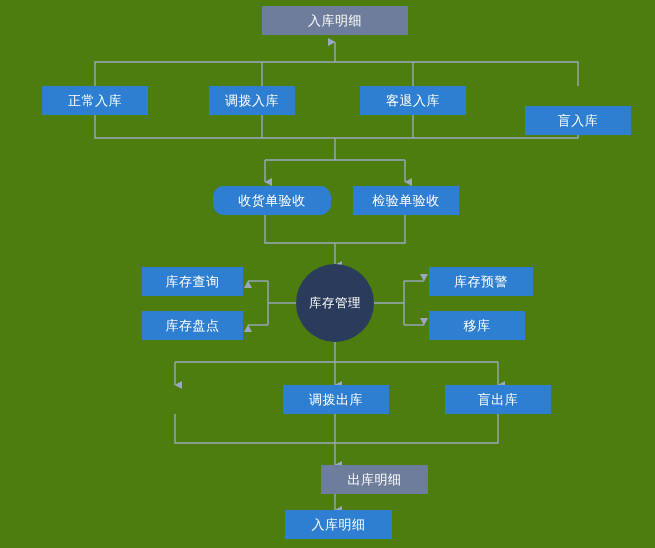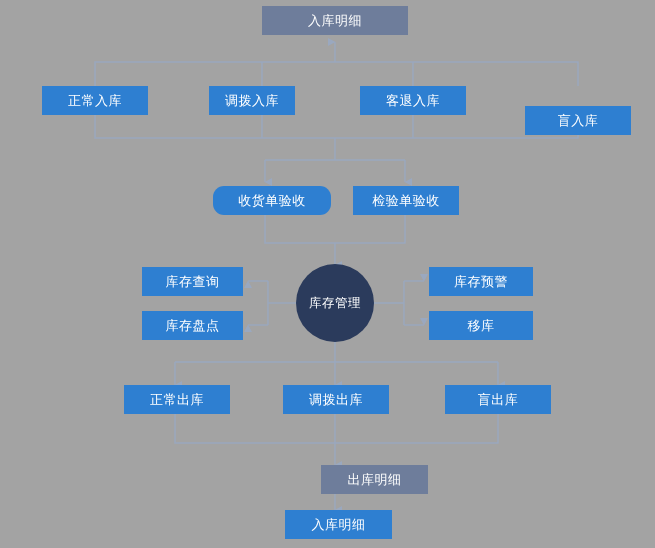--- a/index.html
+++ b/index.html
@@ -8,21 +8,21 @@
     padding: 0;
     background: #ffffff;
   }
   body {
     font-family: "Liberation Sans", "DejaVu Sans", sans-serif;
   }
   #diagram-root {
     position: relative;
     width: 655px;
     height: 548px;
-    background: #a3a3a3;
+    background: #4d7c0f;
     overflow: hidden;
   }
   #connectors {
     position: absolute;
     left: 0;
     top: 0;
     width: 655px;
     height: 548px;
   }
   .node {
@@ -167,27 +167,24 @@
     <span>库存盘点</span>
   </div>
 
   <div class="node circle" style="left:296px; top:264px; width:78px; height:78px;">
     <span>库存管理</span>
   </div>
 
   <div class="node box blue" style="left:429px; top:267px; width:104px;">
     <span>库存预警</span>
   </div>
-  <div class="node box blue" style="left:429px; top:311px; width:104px;">
+  <div class="node box blue" style="left:429px; top:311px; width:96px;">
     <span>移库</span>
   </div>
 
-  <div class="node box blue" style="left:124px; top:385px; width:106px;">
-    <span>正常出库</span>
-  </div>
   <div class="node box blue" style="left:283px; top:385px; width:106px;">
     <span>调拨出库</span>
   </div>
   <div class="node box blue" style="left:445px; top:385px; width:106px;">
     <span>盲出库</span>
   </div>
 
   <div class="node box gray" style="left:285px; top:465px; width:107px;margin-left:36px;">
     <span>出库明细</span>
   </div>

